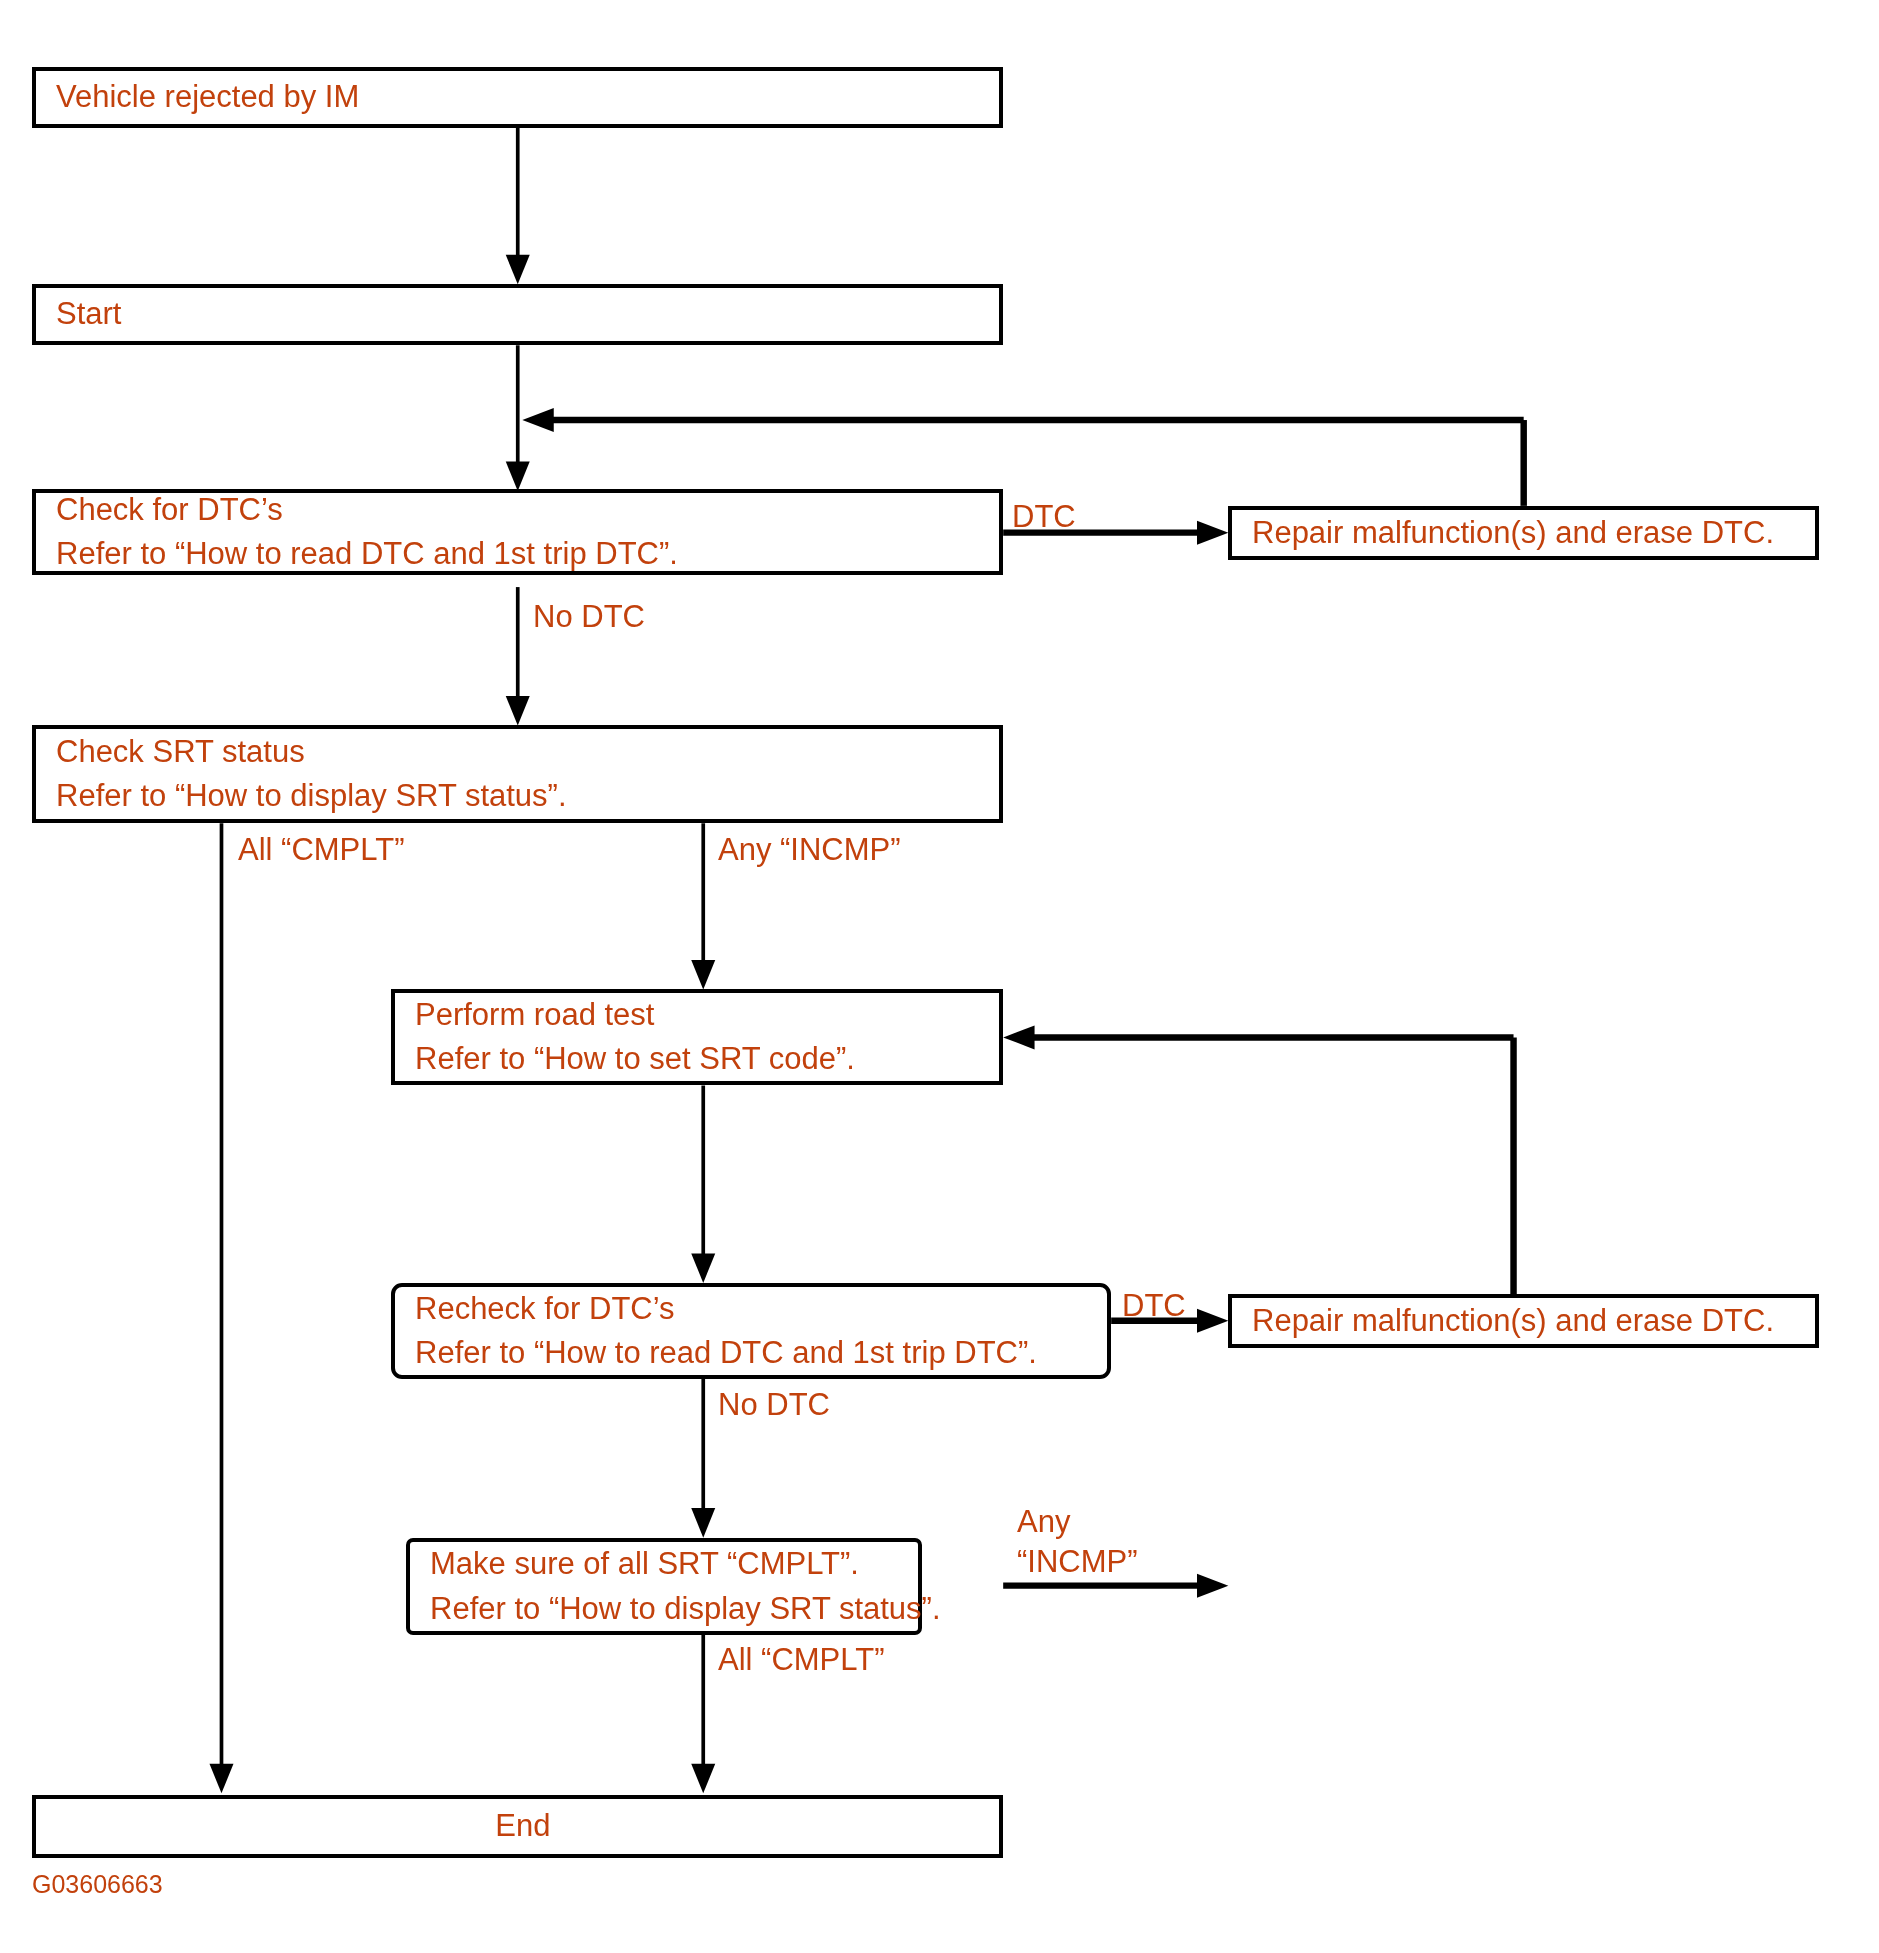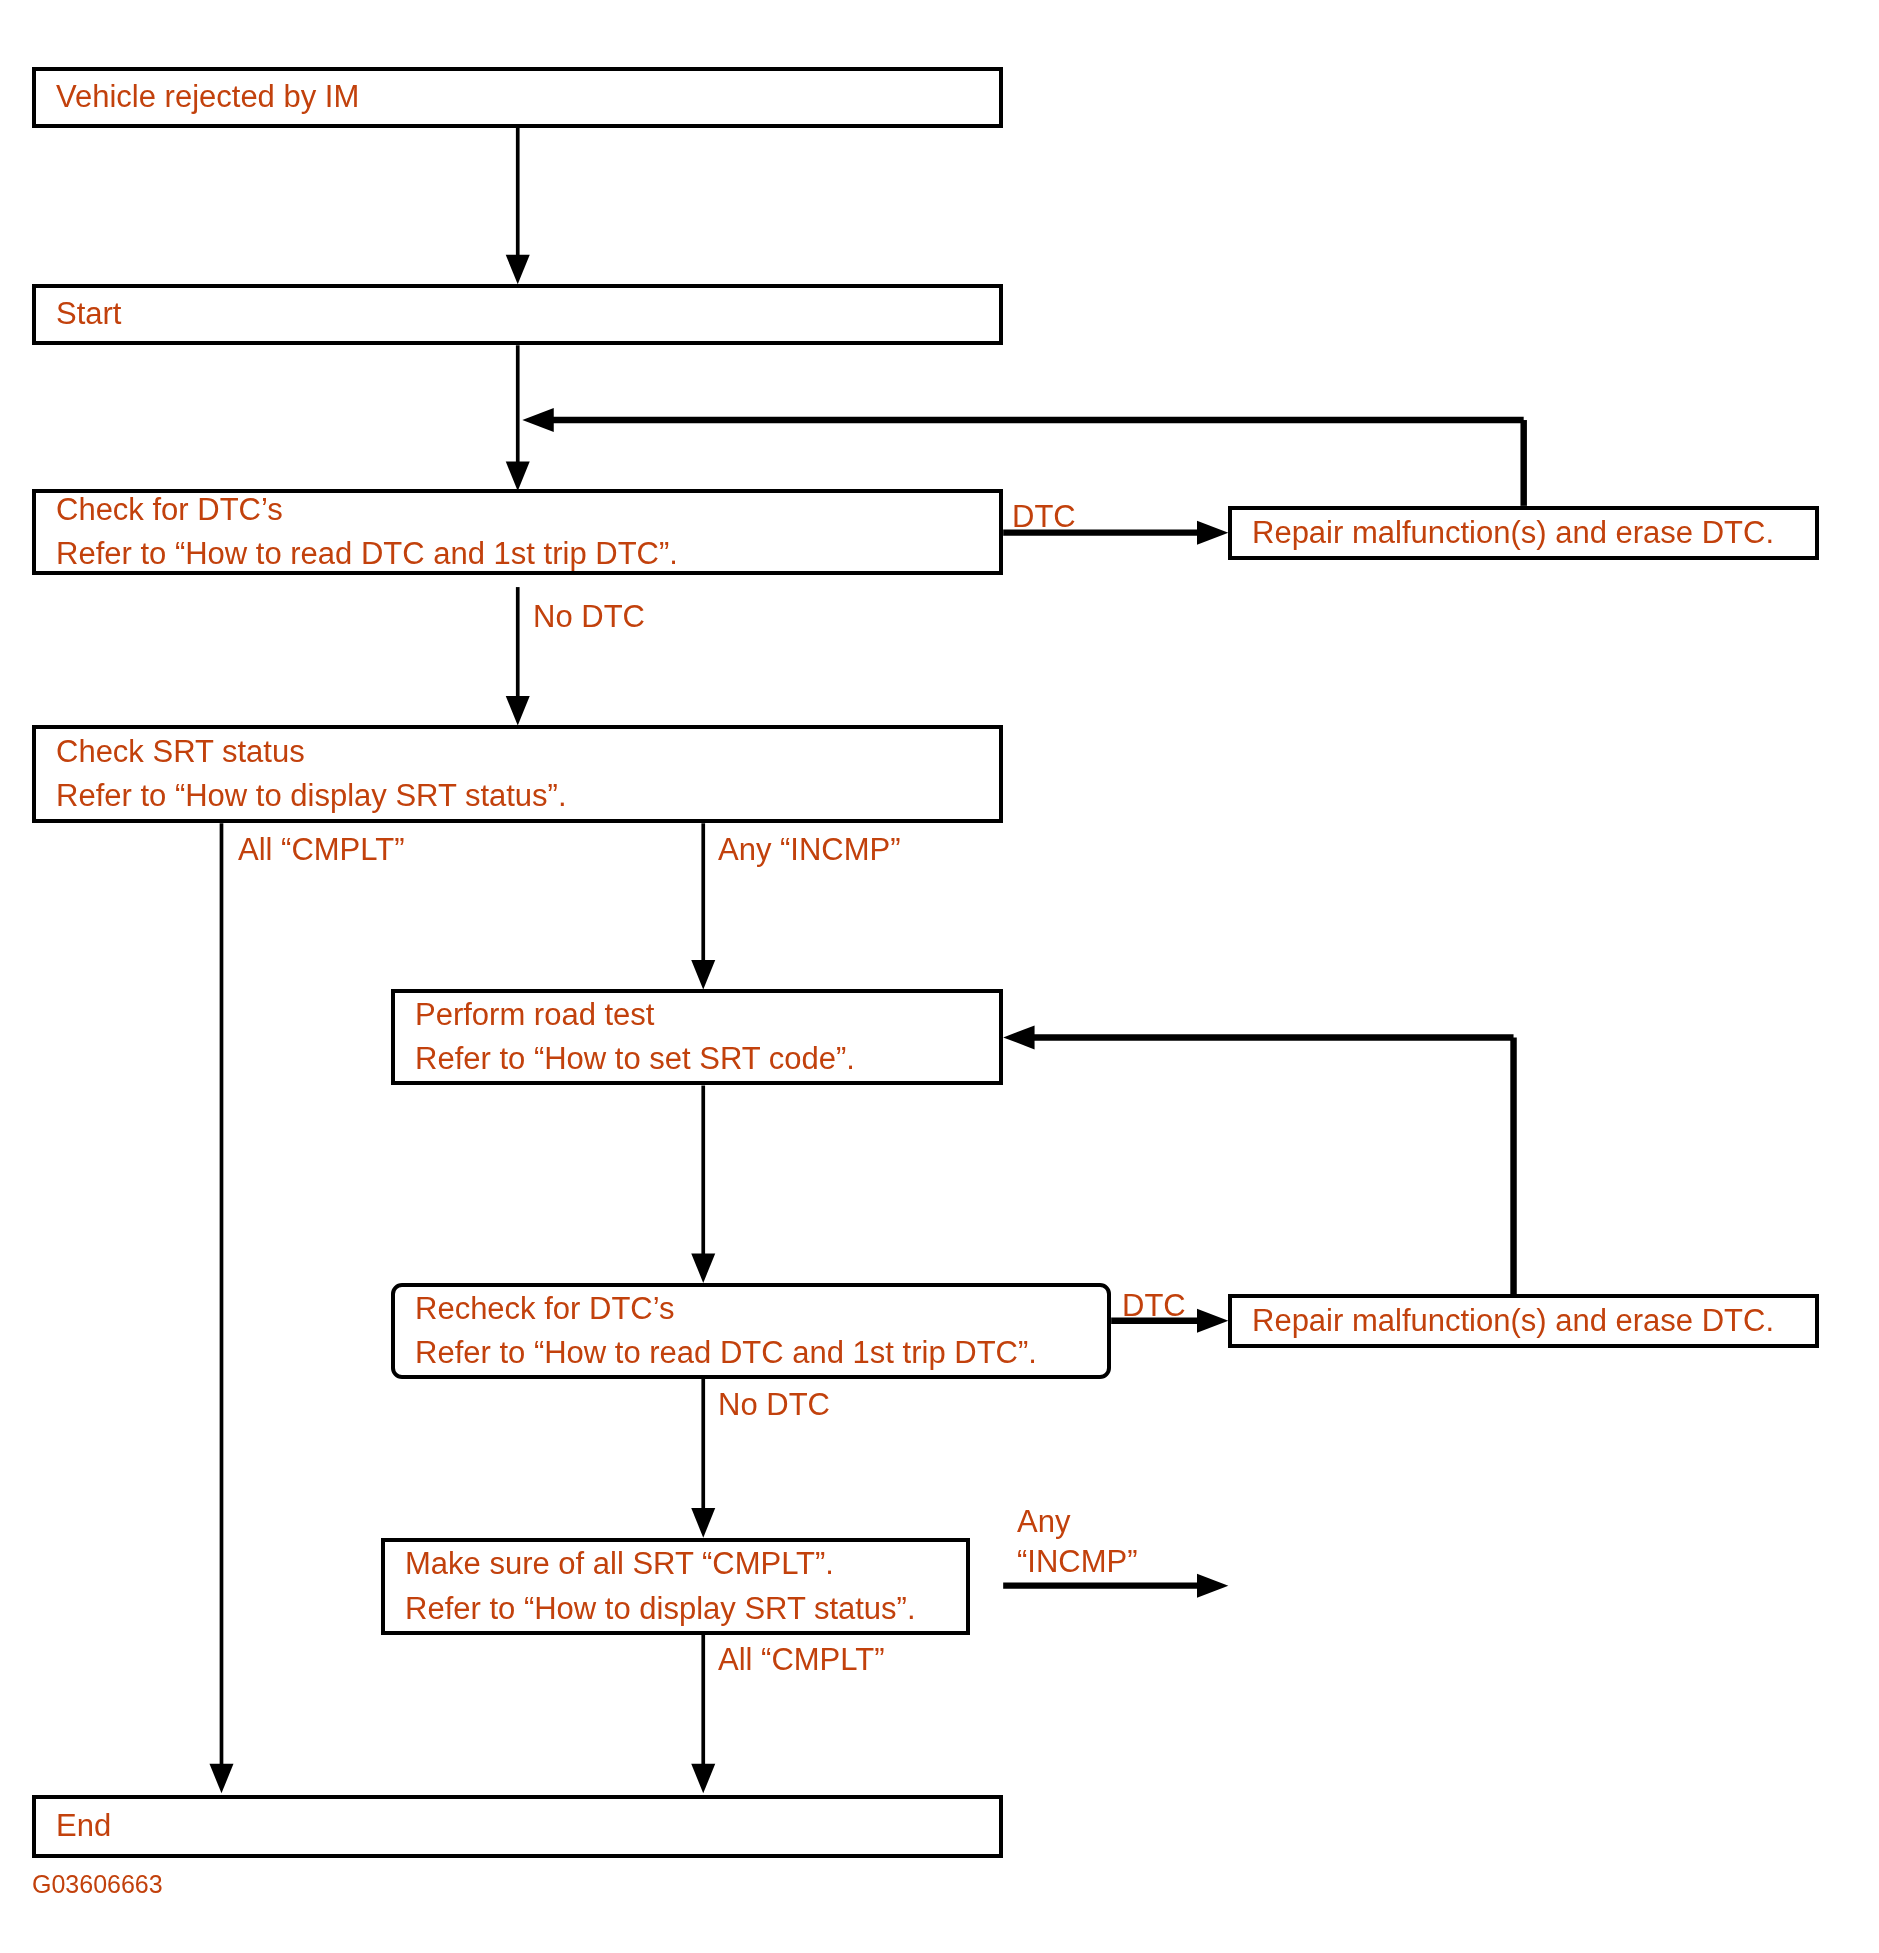--- a/index.html
+++ b/index.html
@@ -124,27 +124,27 @@
 
   <div class="node" style="left:391px; top:1283px; width:720px; height:96px;border-radius:11px;">
     <span>Recheck for DTC’s</span>
     <span>Refer to “How to read DTC and 1st trip DTC”.</span>
   </div>
 
   <div class="node" style="left:1228px; top:1294px; width:591px; height:54px;">
     <span>Repair malfunction(s) and erase DTC.</span>
   </div>
 
-  <div class="node" style="left:381px; top:1538px; width:589px; height:97px;">
+  <div class="node" style="left:406px; top:1538px; width:516px; height:97px;border-radius:7px;">
     <span>Make sure of all SRT “CMPLT”.</span>
     <span>Refer to “How to display SRT status”.</span>
   </div>
 
 
-  <div class="node" style="left:32px; top:1795px; width:971px; height:63px;">
+  <div class="node" style="left:32px; top:1795px; width:971px; height:63px;align-items:center;">
     <span>End</span>
   </div>
 
   <div class="edge-label" style="left:1012px; top:498px;">DTC</div>
 
   <div class="edge-label" style="left:533px; top:598px;">No DTC</div>
 
   <div class="edge-label" style="left:238px; top:831px;">All “CMPLT”</div>
 
   <div class="edge-label" style="left:718px; top:831px;">Any “INCMP”</div>

